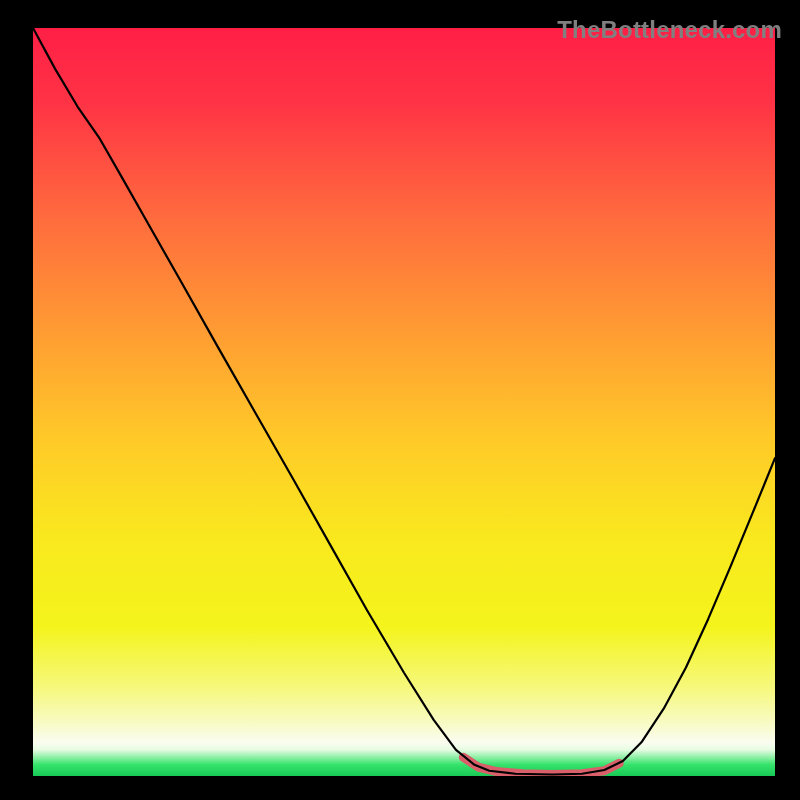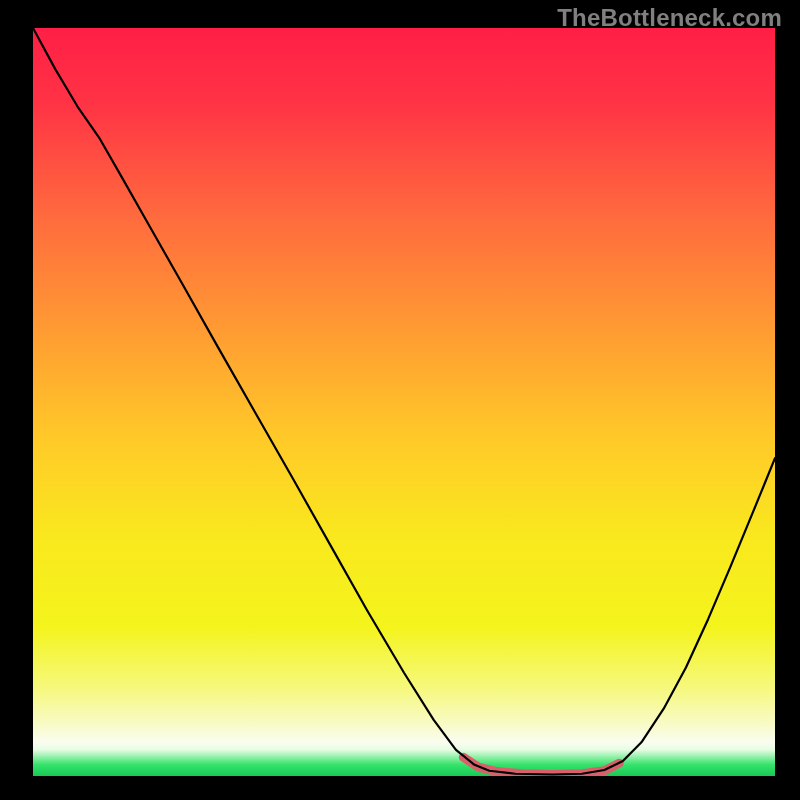--- a/index.html
+++ b/index.html
@@ -50,13 +50,13 @@
           <stop offset="98.50%" stop-color="#34e36a"></stop>
           <stop offset="100.00%" stop-color="#18c956"></stop>
         </linearGradient>
     </defs>
     <rect x="0" y="0" fill="url(#bg-grad)" width="742" height="748"></rect>
     <path fill="none" stroke-linecap="round" stroke-linejoin="round" d="M430.36,729.30 L445.20,739.02 L463.75,743.51 L489.72,745.76 L519.40,746.50 L549.08,745.76 L571.34,742.76 L586.18,735.28" stroke="#d9606a" stroke-width="9"></path>
     <path fill="none" stroke-linecap="round" stroke-linejoin="round" d="M0.00,0.00 L22.26,41.14 L44.52,78.54 L66.78,110.70 L89.04,149.60 L118.72,201.96 L148.40,254.32 L185.50,320.14 L222.60,385.22 L259.70,450.30 L296.80,516.12 L333.90,581.94 L371.00,644.78 L400.68,691.90 L422.94,721.82 L441.49,736.78 L456.33,742.76 L482.30,745.76 L519.40,746.50 L549.08,745.76 L571.34,742.02 L589.89,733.04 L608.44,714.34 L630.70,680.68 L652.96,639.54 L675.22,590.92 L697.48,538.56 L719.74,484.70 L742.00,430.10" stroke="#000000" stroke-width="2.2"></path>
   </svg>
 </div>
 
-<div class="watermark" style="right: 18px; top: 4px; font-size: 24px; letter-spacing: 0.2px;">TheBottleneck.com</div>
+<div class="watermark" style="right: 18px; top: 16px; font-size: 24px; letter-spacing: 0.2px;">TheBottleneck.com</div>
 
 </body></html>

